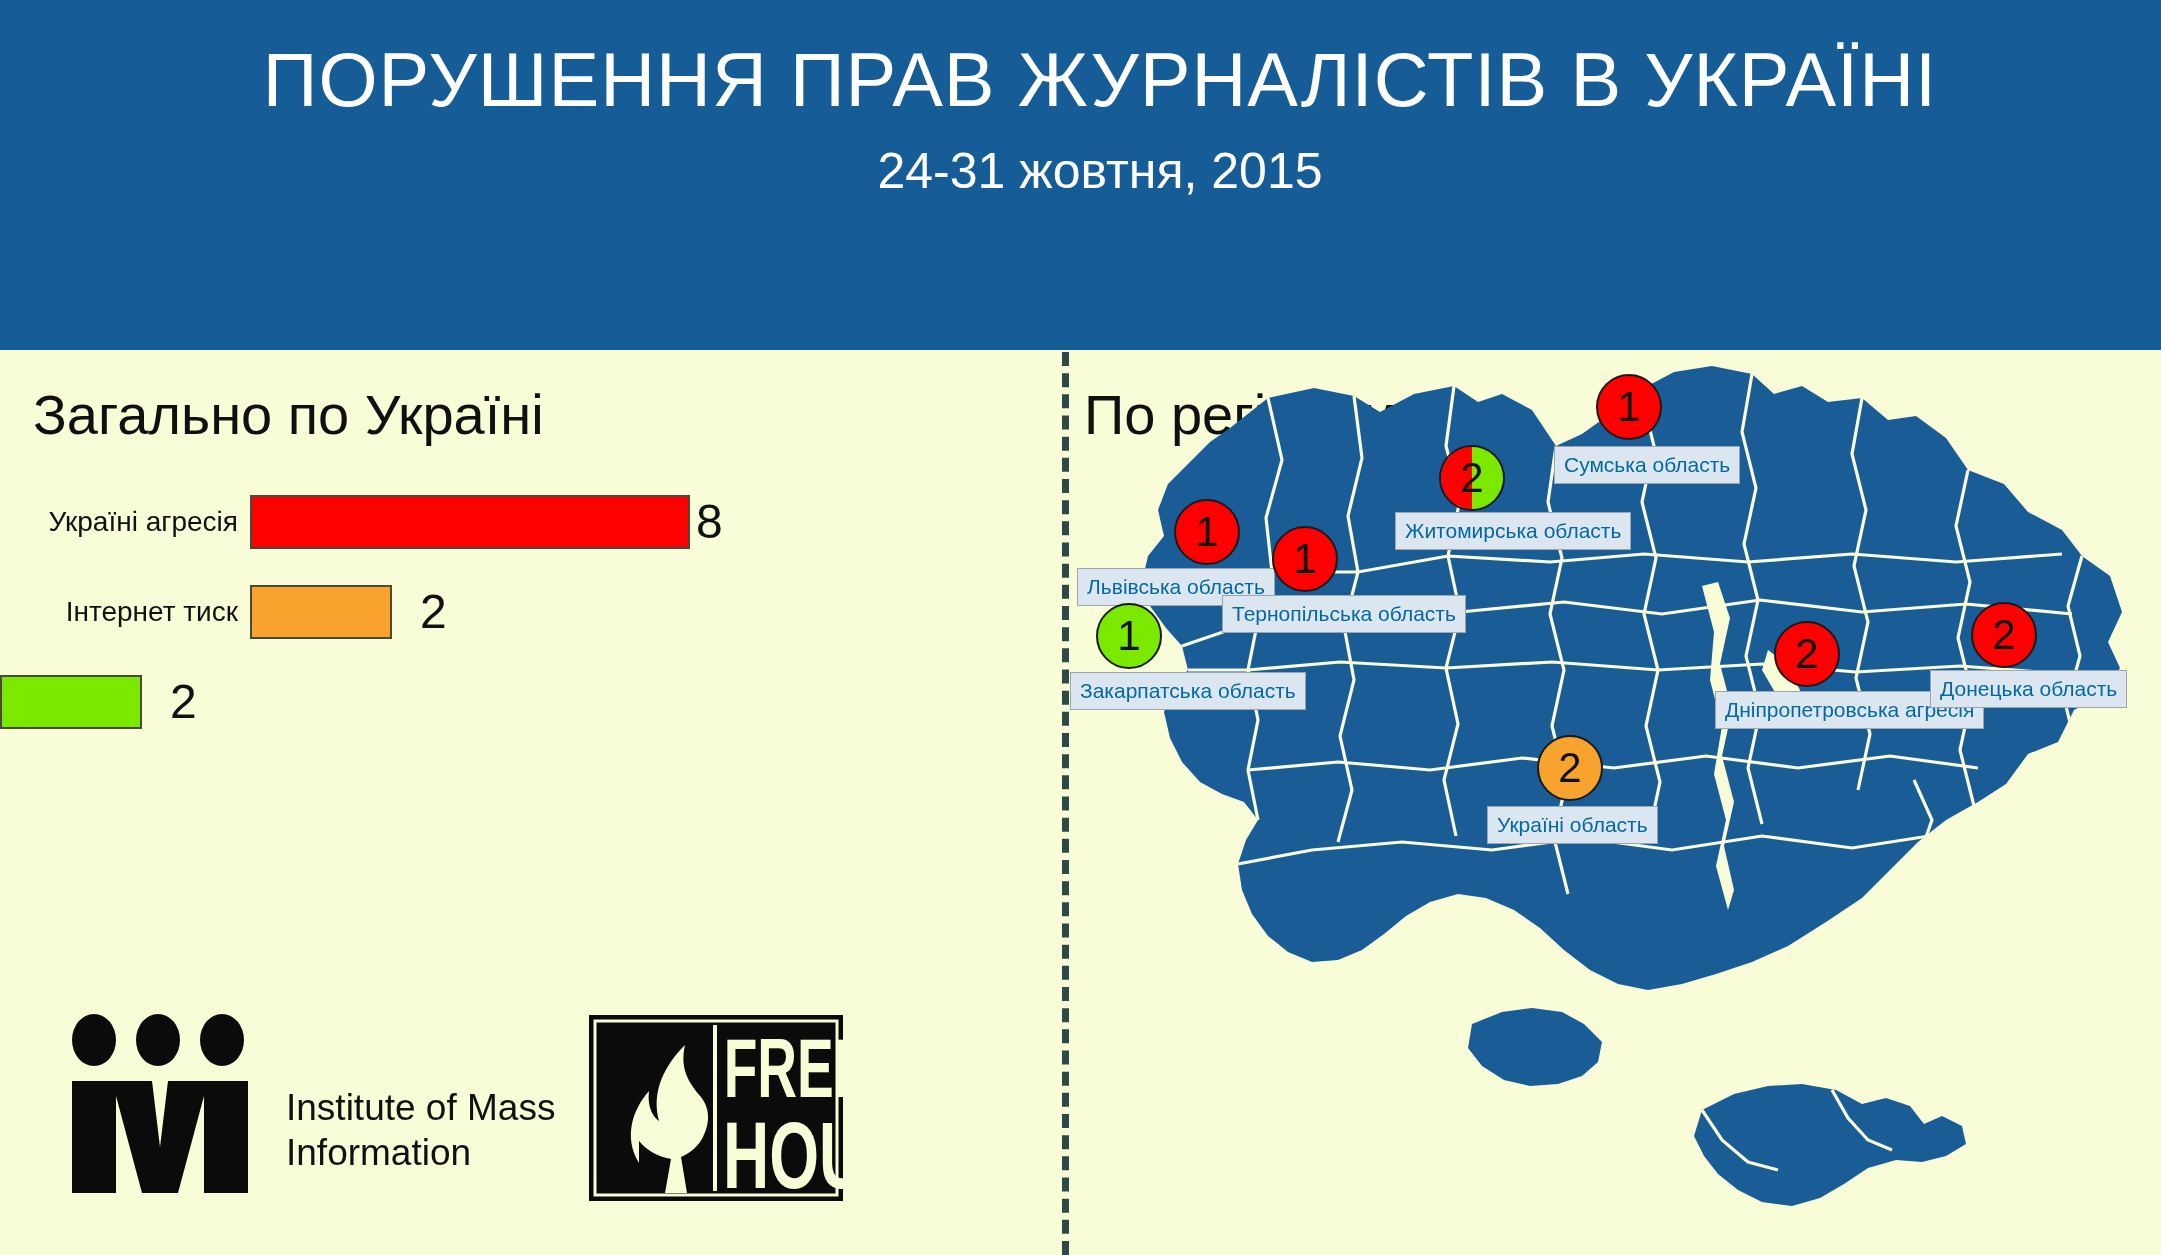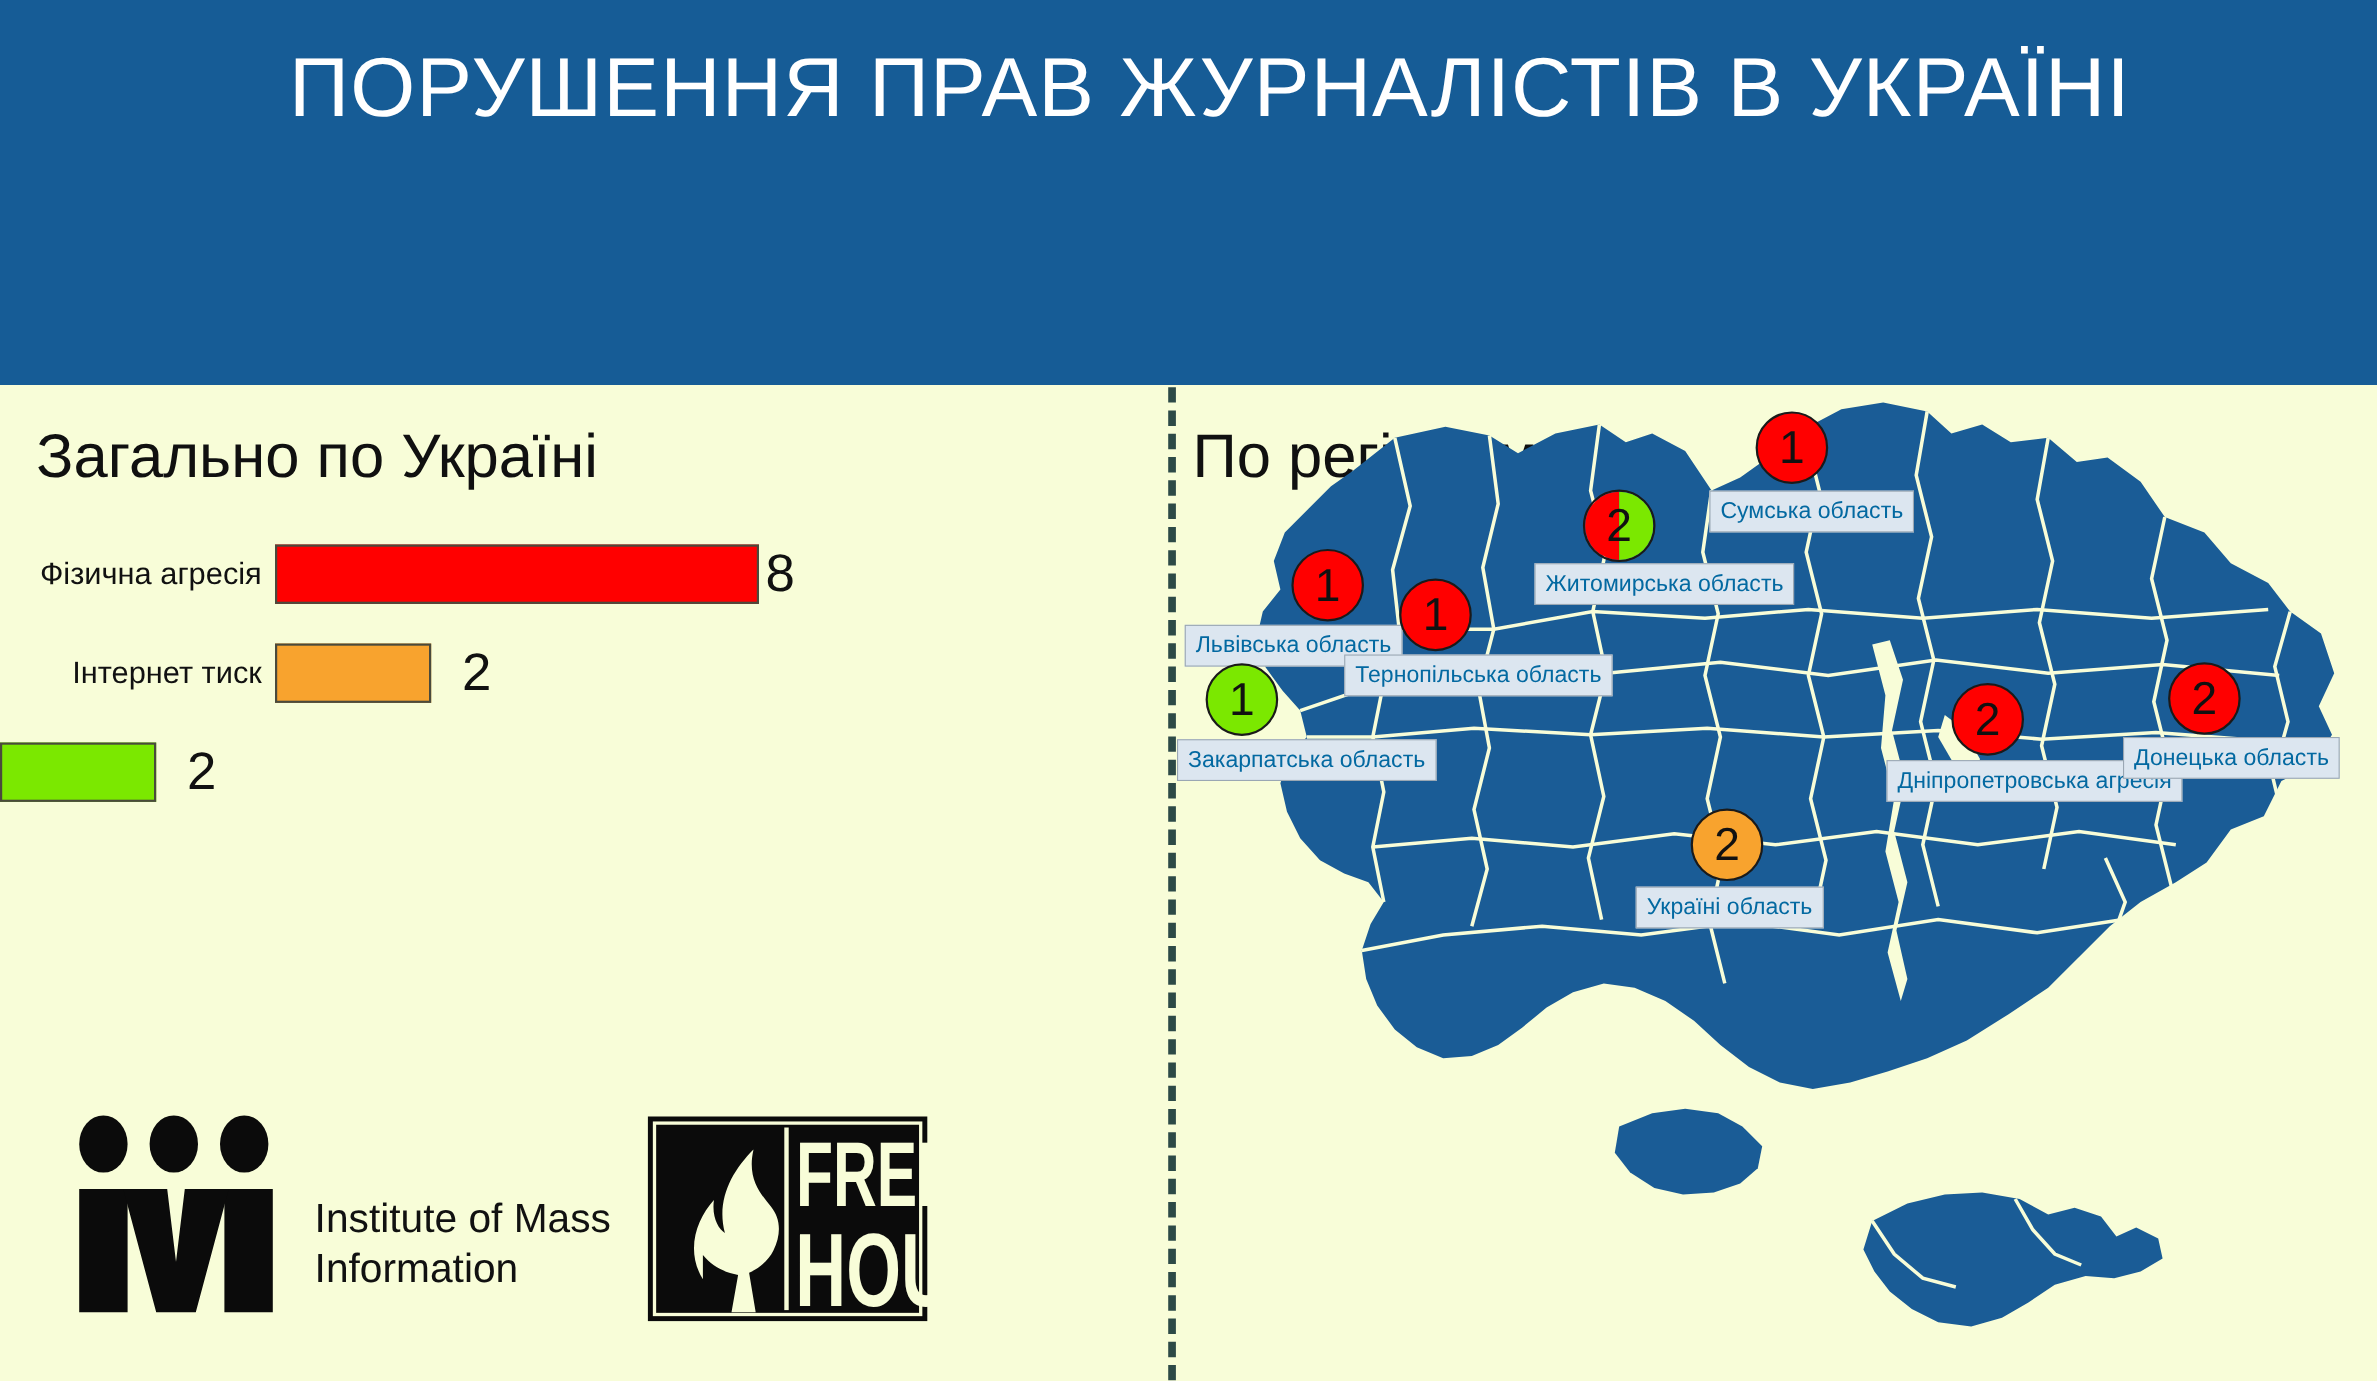--- a/index.html
+++ b/index.html
@@ -122,29 +122,30 @@
     box-sizing:border-box;
   }
 </style>
 </head>
 <body>
 
 <div id="root">
 
   <div class="header">
     <div class="header-title">ПОРУШЕННЯ ПРАВ ЖУРНАЛІСТІВ В УКРАЇНІ</div>
+    <div class="header-subtitle">24-31 жовтня, 2015</div>
   </div>
 
   <div class="divider"></div>
 
   <div class="left-panel">
     <div class="section-heading left-heading">Загально по Україні</div>
     <div class="chart" id="bar-chart">
         <div class="bar-row" style="position: absolute; left: 0px; top: 0px; height: 54px;">
-          <div class="bar-label">Фізична агресія</div>
+          <div class="bar-label">Україні агресія</div>
           <div class="bar-track">
             <div class="bar" style="width: 440px; background: rgb(255, 0, 0);"></div>
           </div>
           <div class="bar-value" style="font-size: 48px; margin-left: 6px;">8</div>
         </div>
         <div class="bar-row" style="position: absolute; left: 0px; top: 90px; height: 54px;">
           <div class="bar-label">Інтернет тиск</div>
           <div class="bar-track">
             <div class="bar" style="width: 142px; background: rgb(248, 163, 46);"></div>
           </div>

